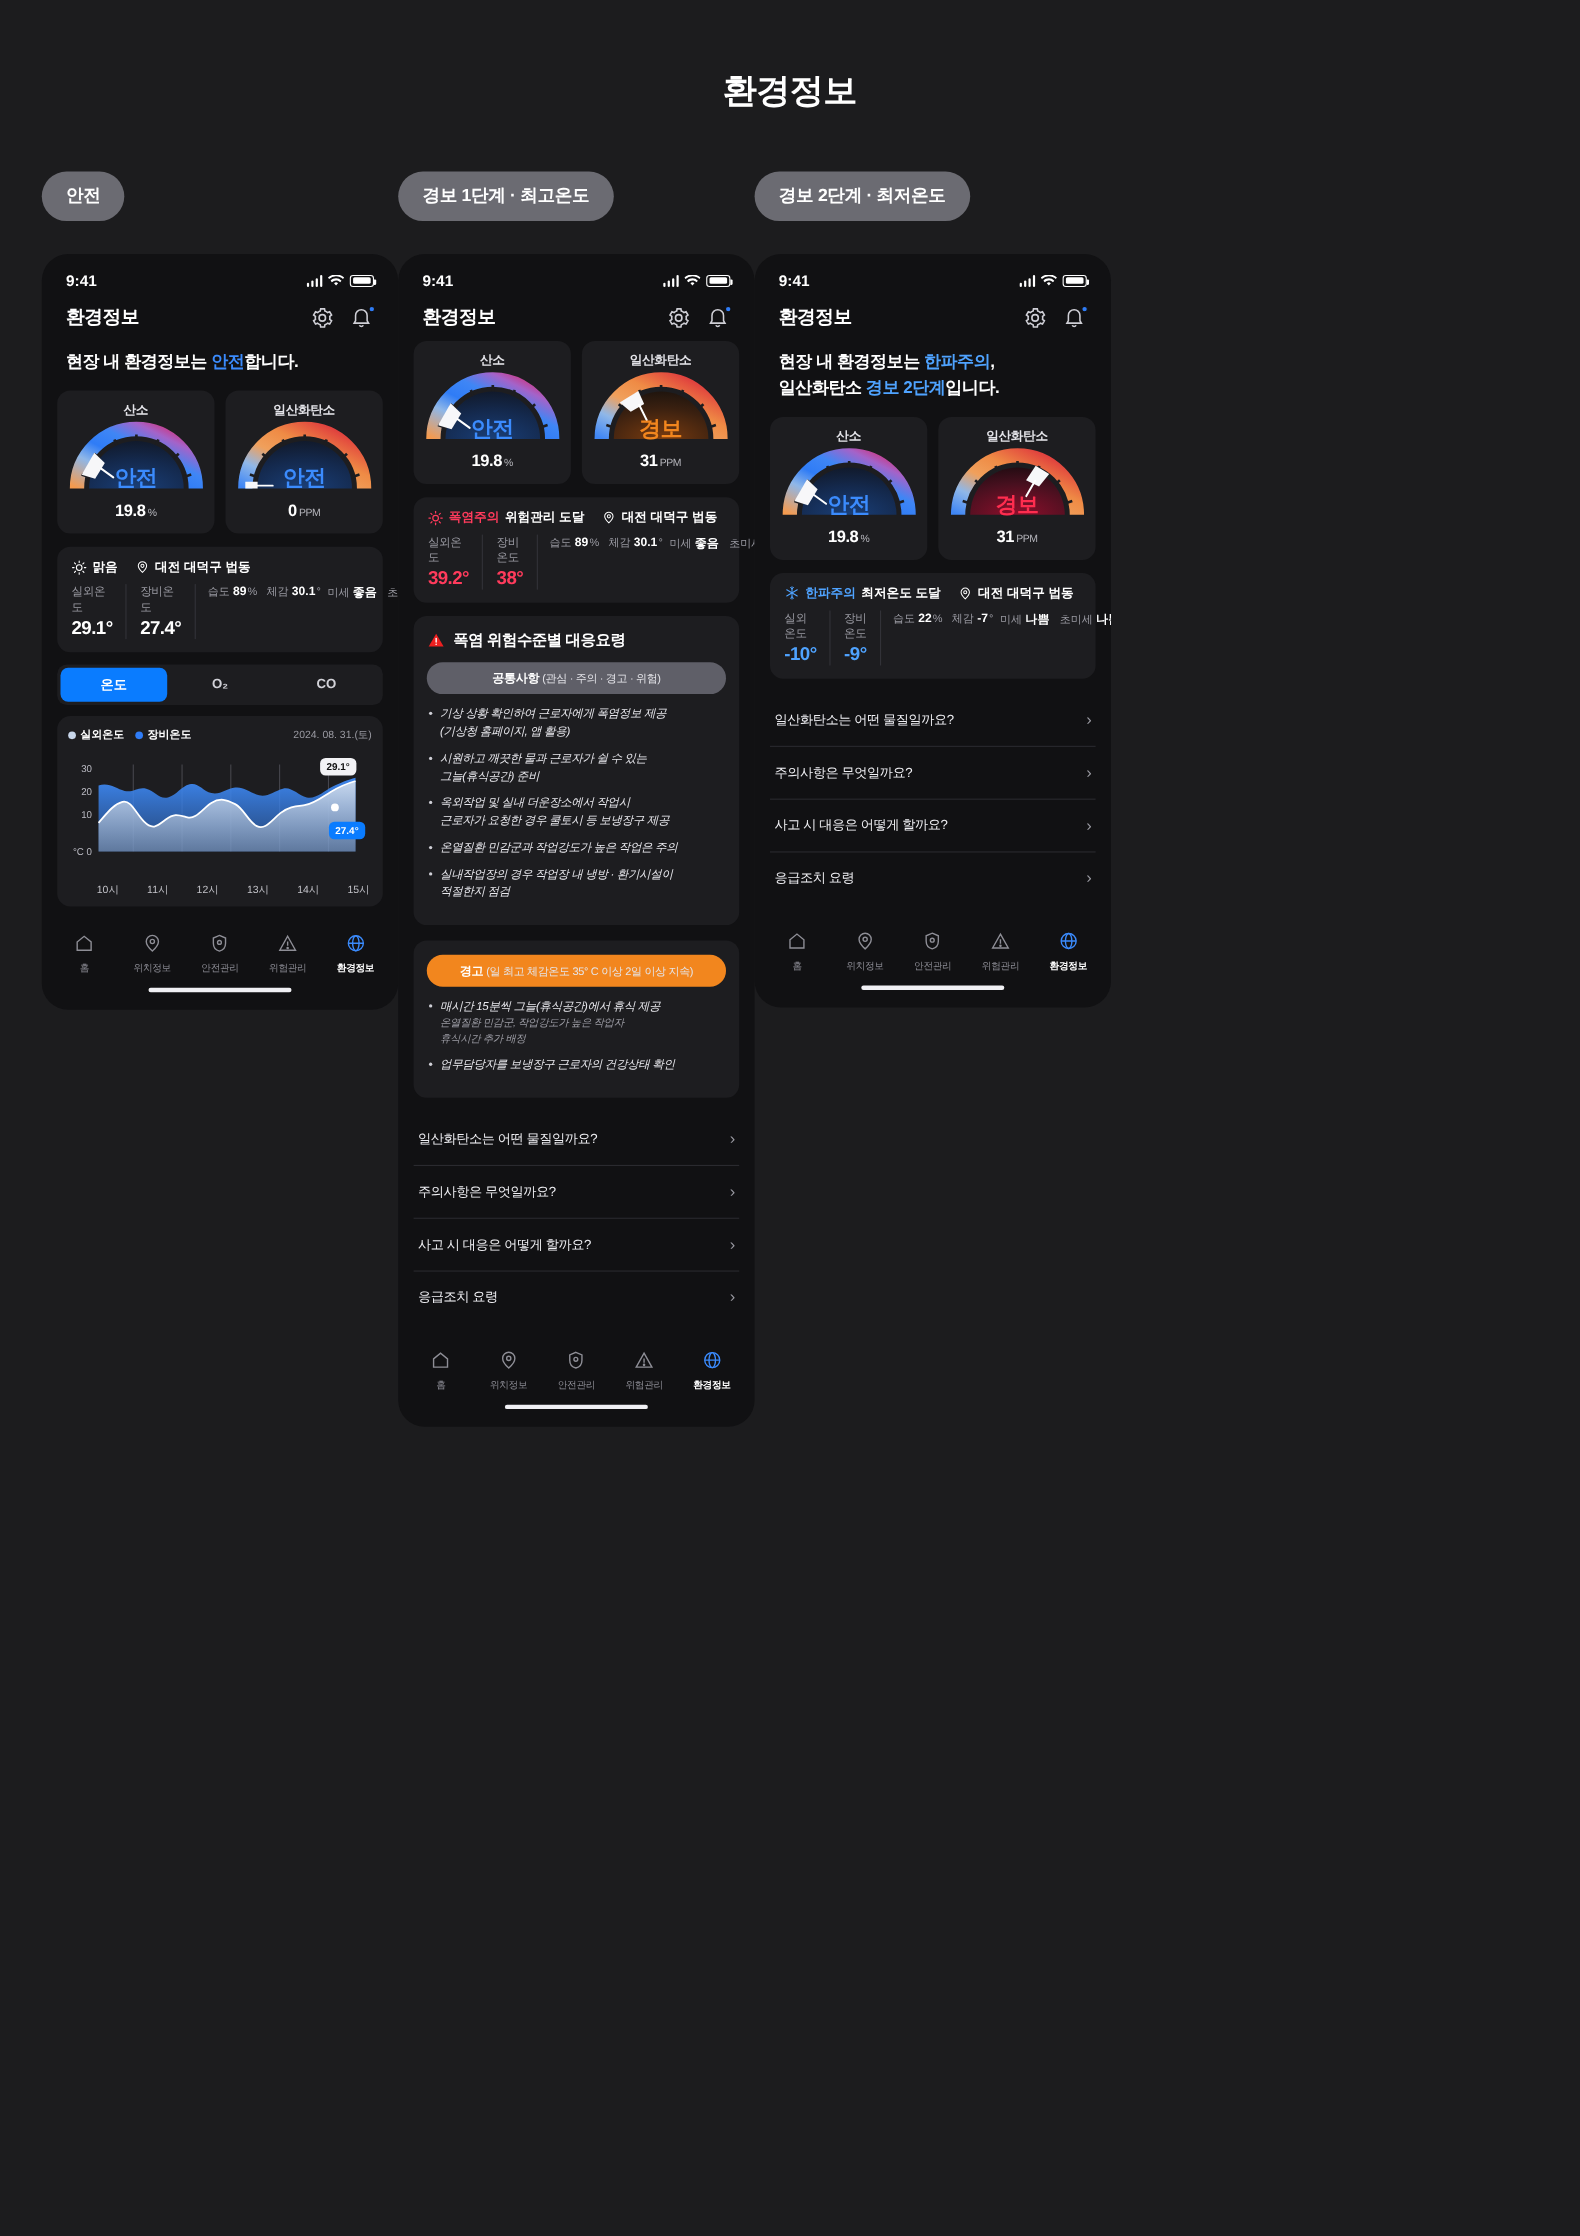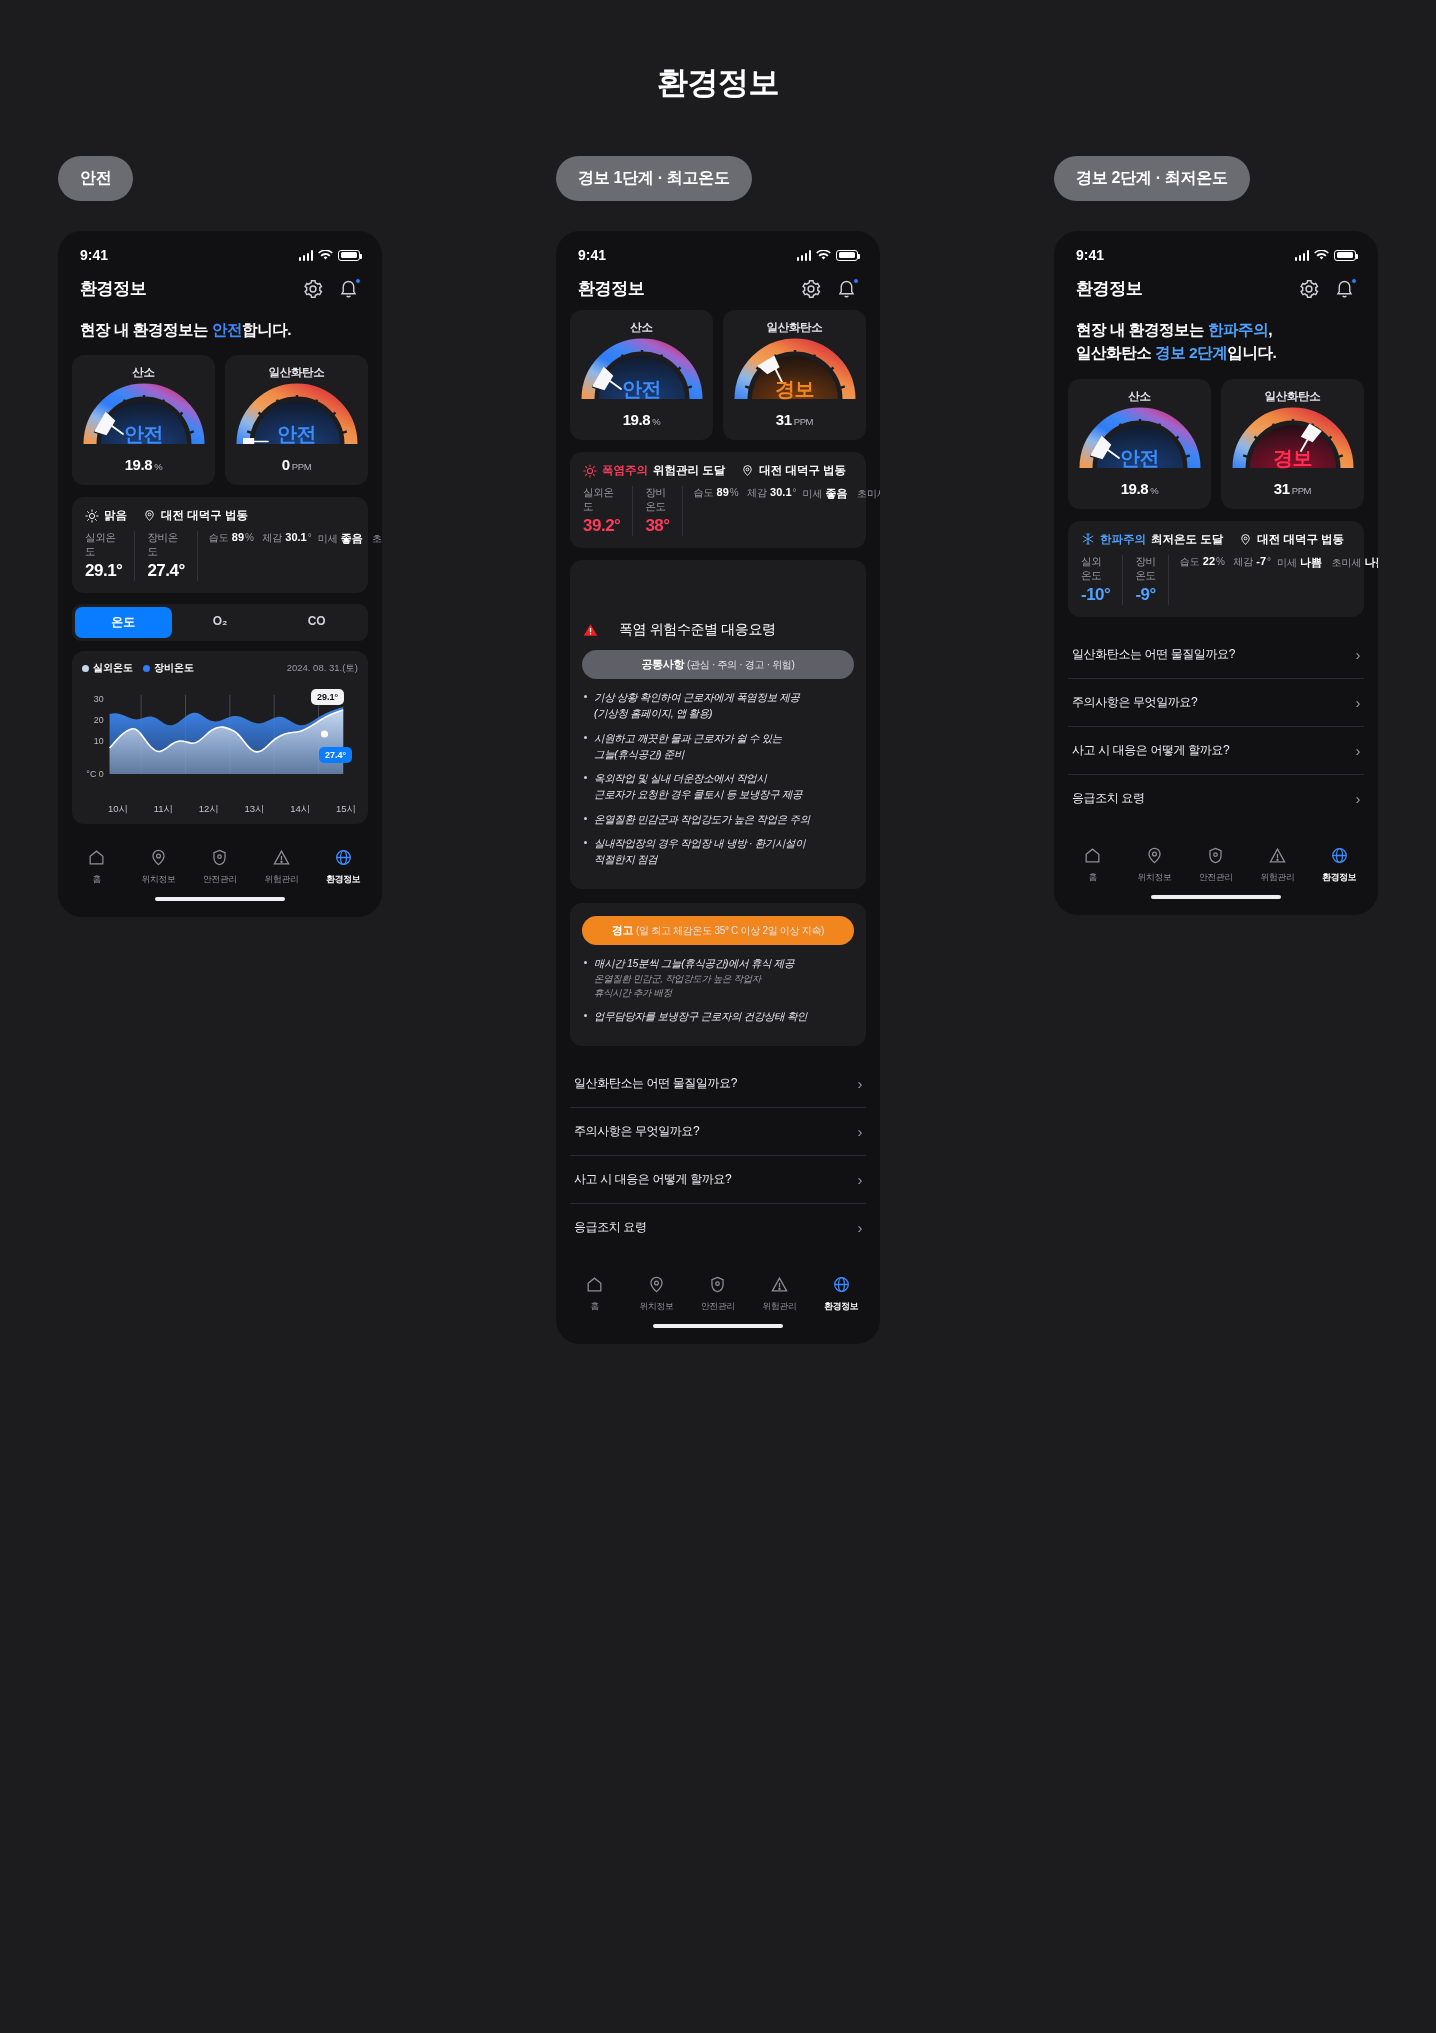--- a/index.html
+++ b/index.html
@@ -14,22 +14,21 @@
   .page-title {
     text-align: center;
     font-size: 31px;
     font-weight: 700;
     letter-spacing: -0.5px;
     padding-top: 62px;
     color: #ffffff;
   }
   .columns {
     display: flex;
-    justify-content: space-between;
-    padding: 0 58px;
+    padding: 0 38px;
     margin-top: 52px;
     align-items: flex-start;
   }
   .col { width: 324px; display: flex; flex-direction: column; align-items: flex-start; }
   .col2 { width: 324px; }
   .col3 { width: 324px; }
 
   .pill {
     background: #6b6b72;
     color: #fff;
@@ -137,21 +136,21 @@
   .tip {
     position:absolute; font-size:9px; font-weight:700; color:#fff;
     border-radius:5px; padding:3px 6px; white-space:nowrap;
   }
   .tip.white { background:#f2f2f5; color:#111; }
   .tip.blue { background:#0a7cff; }
   .xaxis { display:flex; justify-content:space-between; padding: 4px 2px 0 26px; font-size:9.5px; color:#c3c3c9; font-weight:400;}
 
   
   .warncard { margin: 12px 14px 0 14px; background:#1d1d20; border-radius:12px; padding: 13px 12px 14px 12px;}
-  .warnhead { display:flex; align-items:center; gap:20px; font-size:14px; font-weight:400; letter-spacing:-0.4px;margin-top:48px;}
+  .warnhead { display:flex; align-items:center; gap:7px; font-size:14px; font-weight:700; letter-spacing:-0.4px;}
   .subpill {
     margin-top: 11px; background:#5f5f68; border-radius:20px; text-align:center;
     font-size:11px; font-weight:700; padding:7px 0; letter-spacing:-0.3px;
   }
   .subpill span { font-weight:500; color:#e4e4e9; font-size:10px;}
   .subpill.orange { background:#f2861e; }
   ul.blist { list-style:none; margin-top:10px;font-style:italic; }
   ul.blist li { position:relative; padding-left:12px; font-size:10.5px; line-height:1.55; color:#e9e9ee; margin-bottom:8px; letter-spacing:-0.35px;}
   ul.blist li::before { content:''; position:absolute; left:2px; top:6px; width:3px;height:3px;border-radius:50%;background:#cfcfd6;}
   ul.blist li .sub { display:block; color:#9d9da5; font-size:9.5px; line-height:1.5;}

